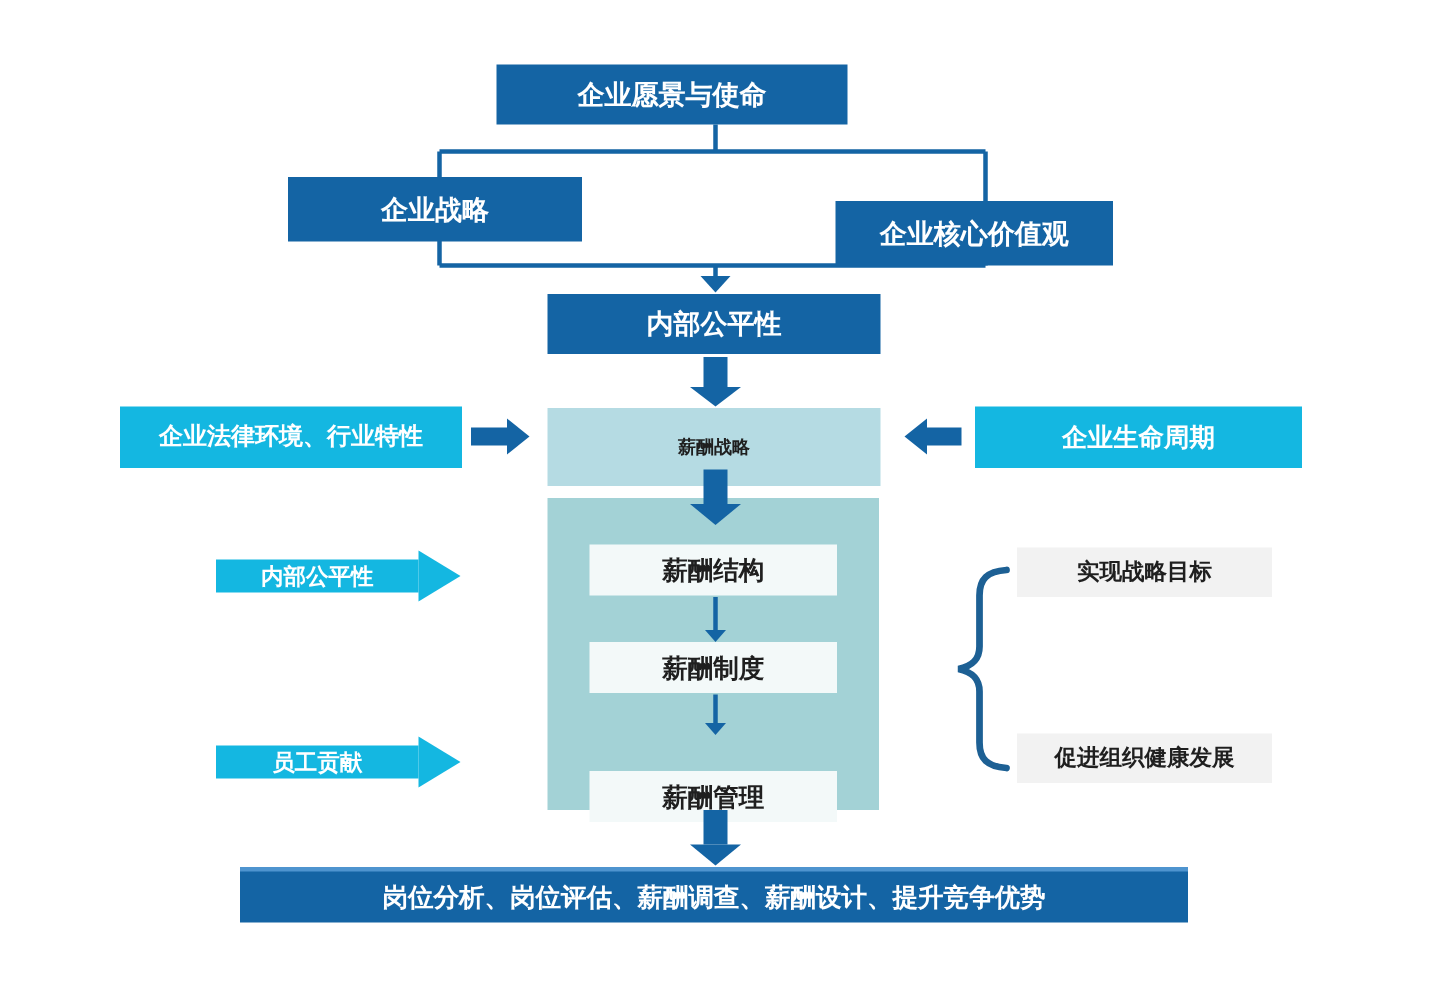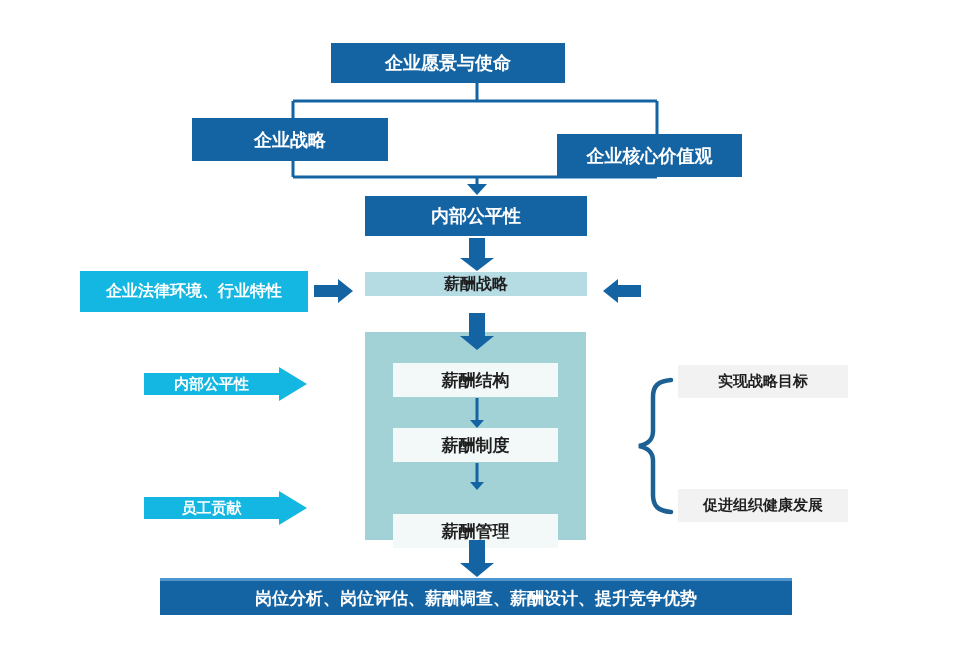--- a/index.html
+++ b/index.html
@@ -30,21 +30,21 @@
     box-sizing:border-box;
     white-space:nowrap;
   }
   .blue-node{background:var(--dark-blue);color:var(--text-light);font-size:18px;}
   .cyan-node{background:var(--cyan);color:var(--text-light);font-size:16px;}
 
   #vision{left:331px;top:43px;width:234px;height:40px;}
   #corp-strategy{left:192px;top:118px;width:196px;height:43px;}
   #core-values{left:557px;top:134px;width:185px;height:43px;}
   #hr-strategy{left:365px;top:196px;width:222px;height:40px;}
-  #comp-strategy{left:365px;top:272px;width:222px;height:24px;background:var(--strategy-bg);color:var(--text-dark);font-size:16px;}
+  #comp-strategy{left:365px;top:272px;width:222px;height:52px;background:var(--strategy-bg);color:var(--text-dark);font-size:12px;}
   #legal-env{left:80px;top:271px;width:228px;height:41px;}
   #life-cycle{left:650px;top:271px;width:218px;height:41px;font-size:17px;}
   #pillar-container{left:365px;top:332px;width:221px;height:208px;background:var(--teal);}
   .pillar{
     position:absolute;left:393px;width:165px;height:34px;
     background:var(--inner-bg);color:var(--text-dark);font-size:17px;
   }
   #pillar-0{top:363px;} #pillar-1{top:428px;} #pillar-2{top:514px;}
   .outcome{
     position:absolute;left:678px;width:170px;height:33px;
@@ -85,20 +85,21 @@
     <path class="stroke-blue" d="M477 83 V101 M293 101 H657 M293 101 V177 M657 101 V177 M293 177 H657 M477 177 V184" fill="none" stroke-width="3"></path>
     <polygon class="fill-blue" points="467,184 487,184 477,195"></polygon>
   </svg>
 
   <div class="node blue-node" id="vision">企业愿景与使命</div>
   <div class="node blue-node" id="corp-strategy">企业战略</div>
   <div class="node blue-node" id="core-values">企业核心价值观</div>
   <div class="node blue-node" id="hr-strategy">内部公平性</div>
   <div class="node" id="comp-strategy">薪酬战略</div>
   <div class="node cyan-node" id="legal-env">企业法律环境、行业特性</div>
+  <div class="node cyan-node" id="life-cycle">企业生命周期</div>
 
   <div class="node" id="pillar-container"></div>
   <div class="node pillar" id="pillar-0">薪酬结构</div>
   <div class="node pillar" id="pillar-1">薪酬制度</div>
   <div class="node pillar" id="pillar-2">薪酬管理</div>
 
   <div class="factor" id="factor-0">内部公平性</div>
   <div class="factor" id="factor-2">员工贡献</div>
 
   <div class="node outcome" id="outcome-0">实现战略目标</div>

